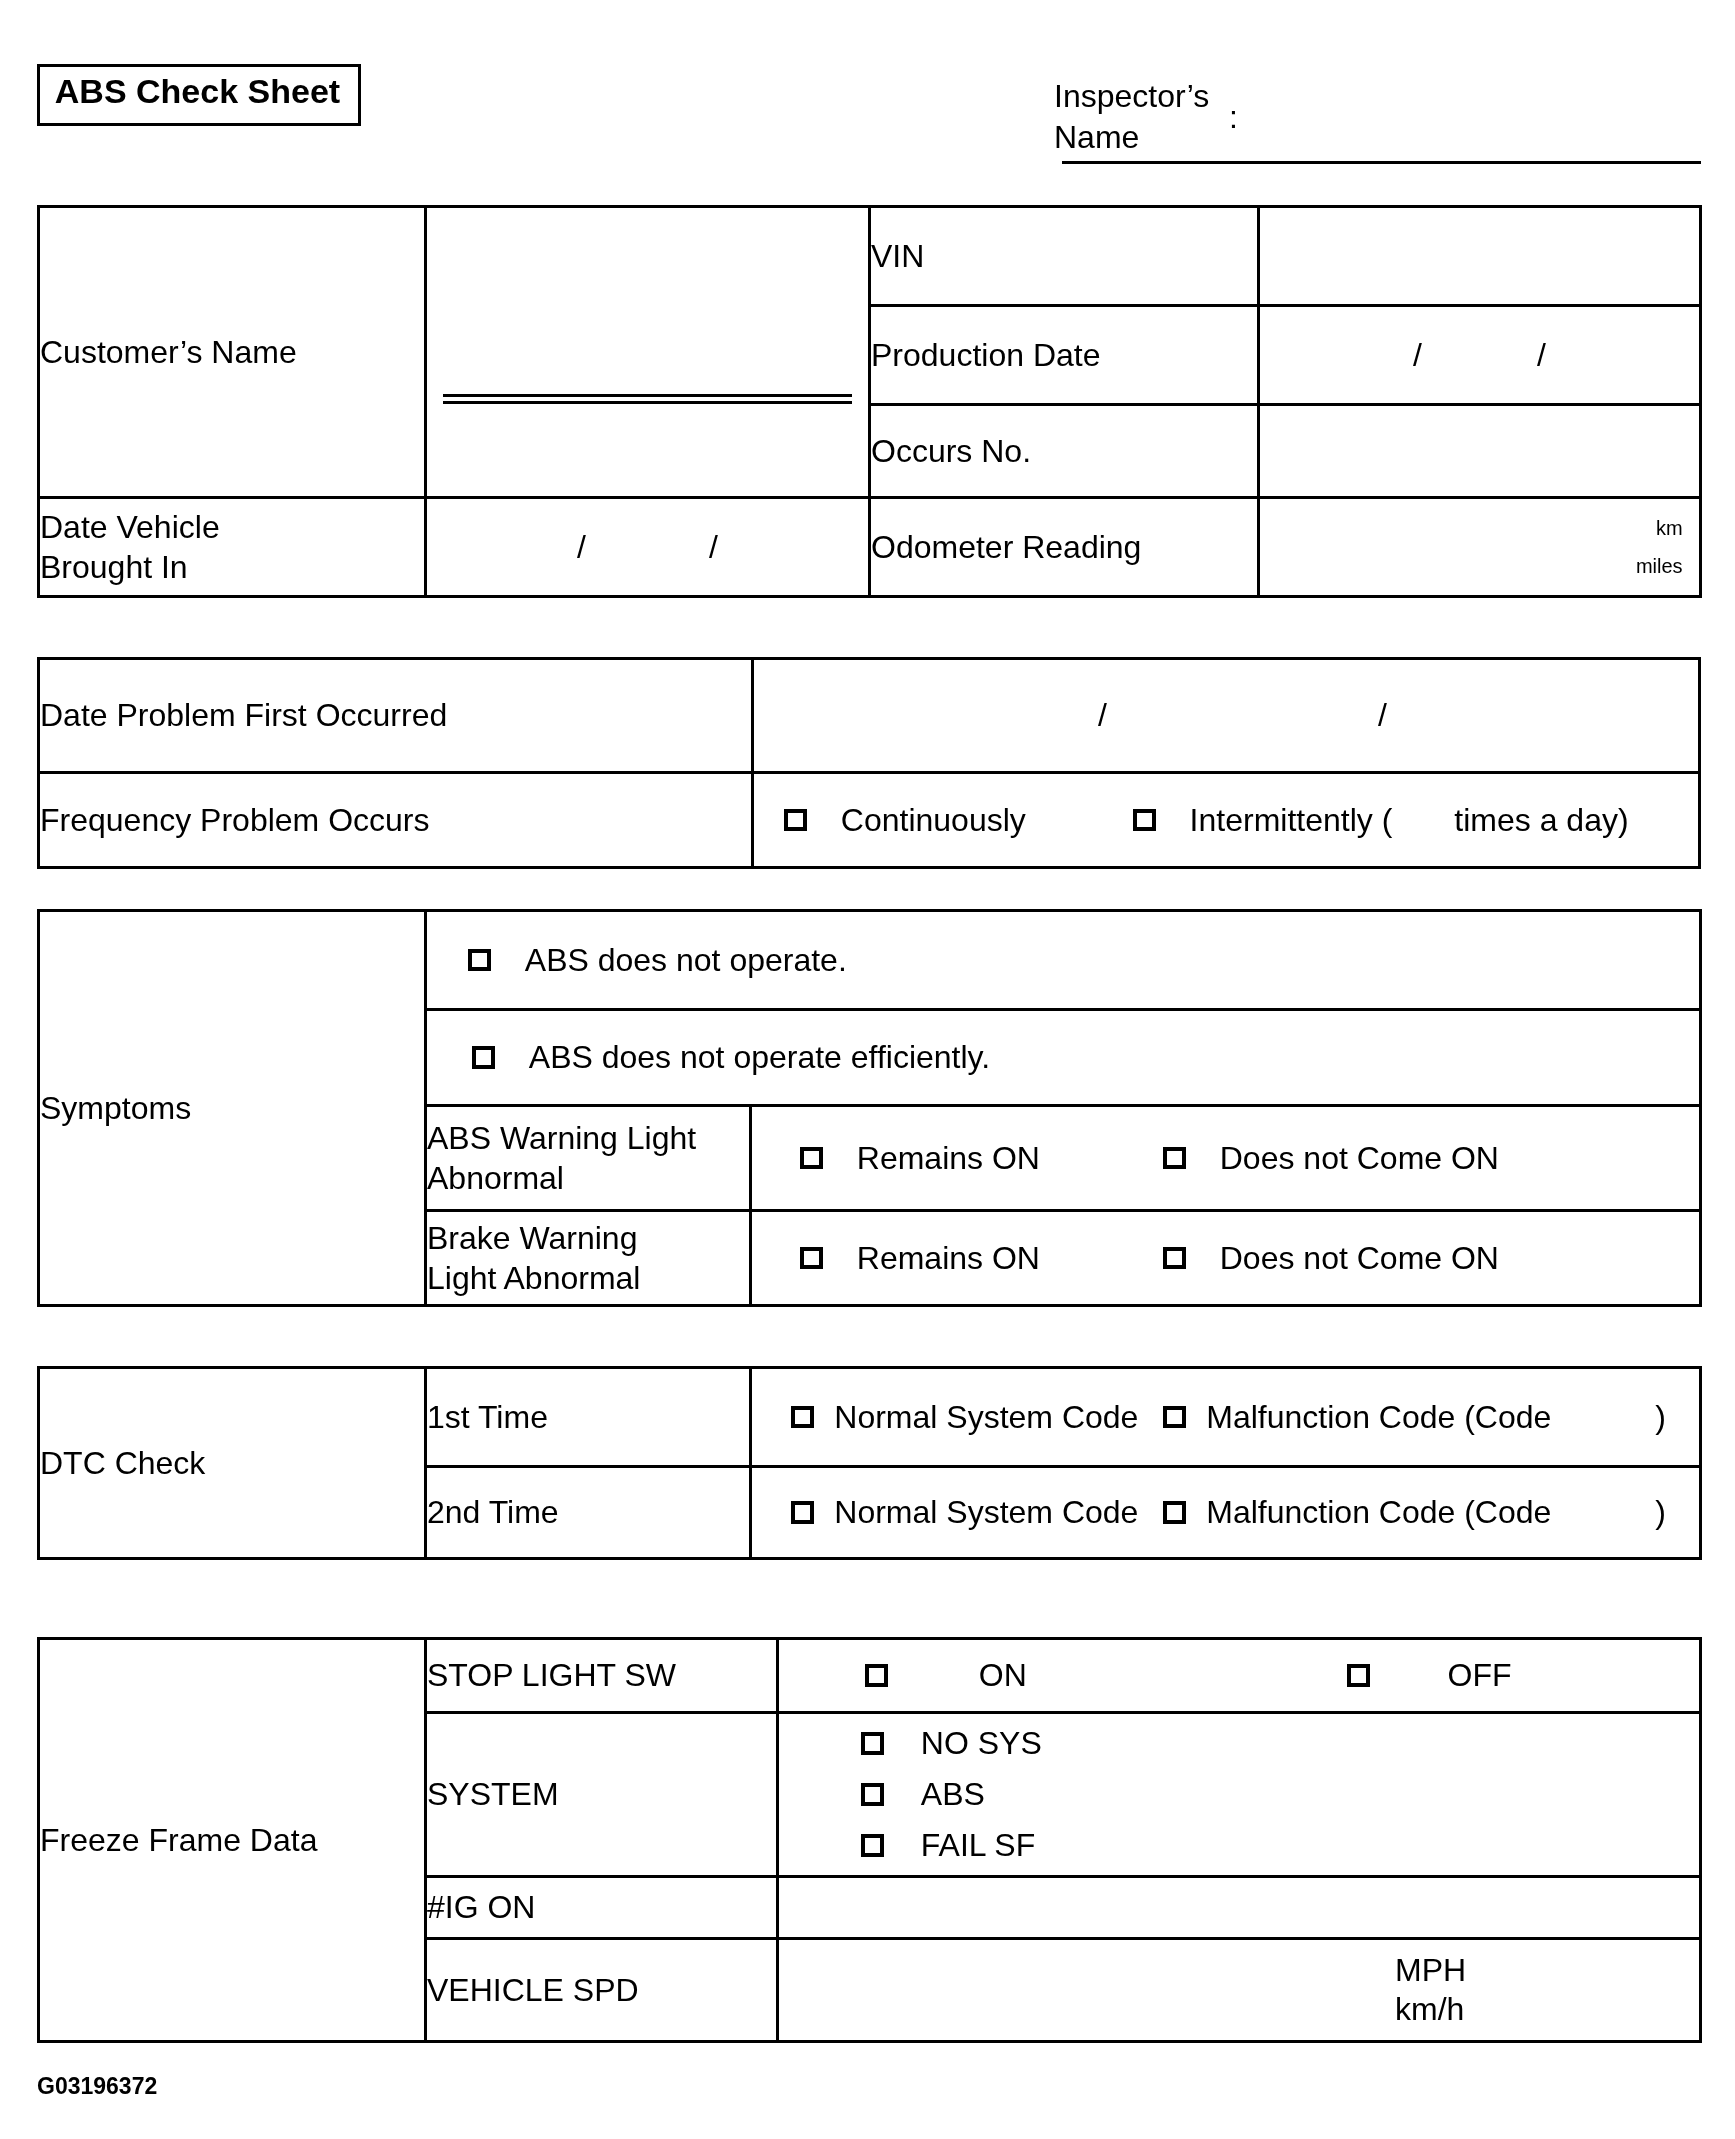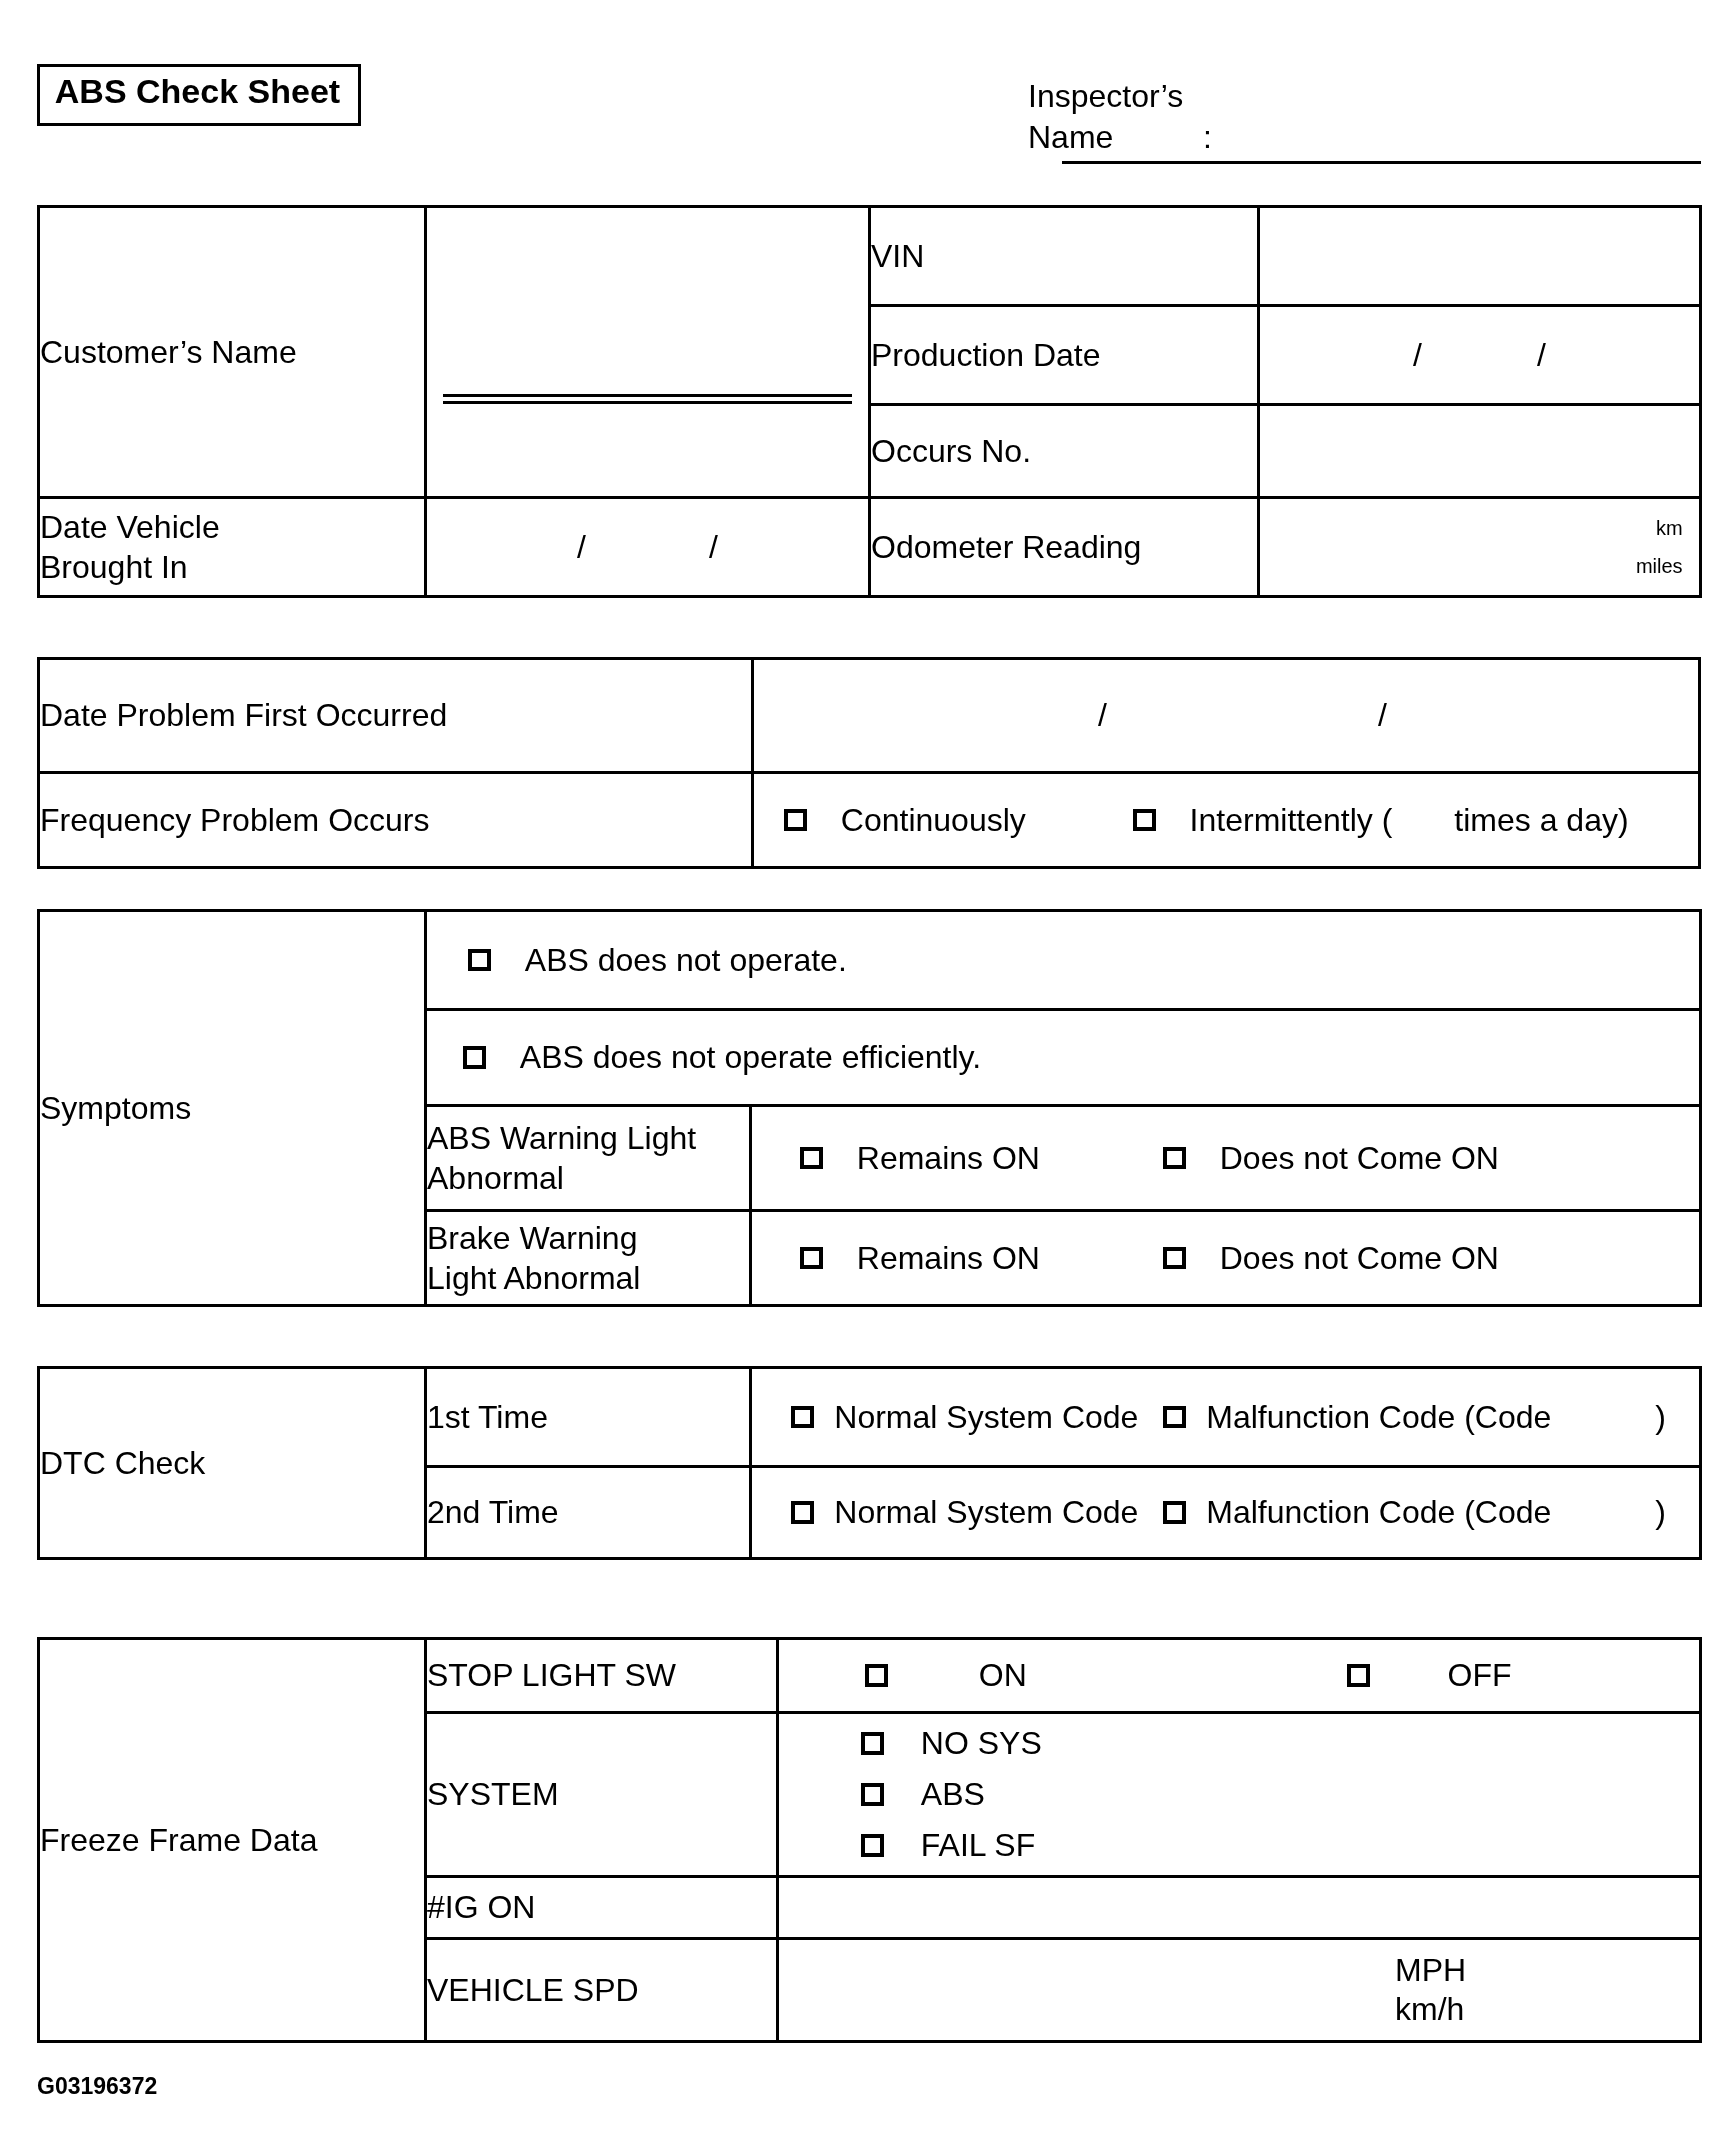--- a/index.html
+++ b/index.html
@@ -11,21 +11,21 @@
   .b{font-weight:normal}
   .tbl{position:absolute;left:37px;border-collapse:collapse;table-layout:fixed;background:#fff}
   .tbl td{border:3.3px solid #000;vertical-align:middle;padding:0;overflow:hidden}
   .pl{padding-left:18px}
   .pl15{padding-left:12.3px}
   .pl25{padding-left:20.5px}
   .cb{display:inline-block;width:14.8px;height:14.8px;border:4.1px solid #000;background:#fff;flex:none}
   .flex{display:flex;align-items:center}
   .title-box{left:37px;top:64px;height:56px;line-height:49px;border:3.3px solid #000;
     font-weight:bold;font-size:34px;padding:0 18px 0 14.8px}
-  .inspector{left:1028px;top:76px;display:flex;align-items:flex-end;line-height:41px}
+  .inspector{left:1054px;top:76px;display:flex;align-items:center;line-height:41px}
   .inspector-colon{margin-left:19.7px}
   .underline{left:1062px;top:161px;width:639px;border-top:3.3px solid #000;height:0}
   .double-line{height:4.9px;border-top:3.3px solid #000;border-bottom:3.3px solid #000;margin:94px 16.4px 0 16.4px}
   .slashes{display:flex;align-items:center;justify-content:center}
   .g140{gap:115px}
   .g150{gap:123px}
   .g330{gap:271px;padding-left:33px}
   .units{text-align:right;padding-right:16.4px;font-size:20px;line-height:38px}
   .two-line{line-height:40px}
   .sys-row{display:flex;align-items:center;height:51px;padding-left:82px}
@@ -138,21 +138,21 @@
     <td rowspan="4" class="b pl">Symptoms</td>
     <td colspan="2">
       <div class="flex" style="padding-left:41px">
         <span class="cb"></span>
         <span style="margin-left:34px">ABS does not operate.</span>
       </div>
     </td>
   </tr>
   <tr style="height:96px">
     <td colspan="2">
-      <div class="flex" style="padding-left:36px">
+      <div class="flex" style="padding-left:45px">
         <span class="cb"></span>
         <span style="margin-left:34px">ABS does not operate efficiently.</span>
       </div>
     </td>
   </tr>
   <tr style="height:105px">
     <td class="b pl15 two-line">
       <span>ABS Warning Light</span><br>
       <span>Abnormal</span>
     </td>

